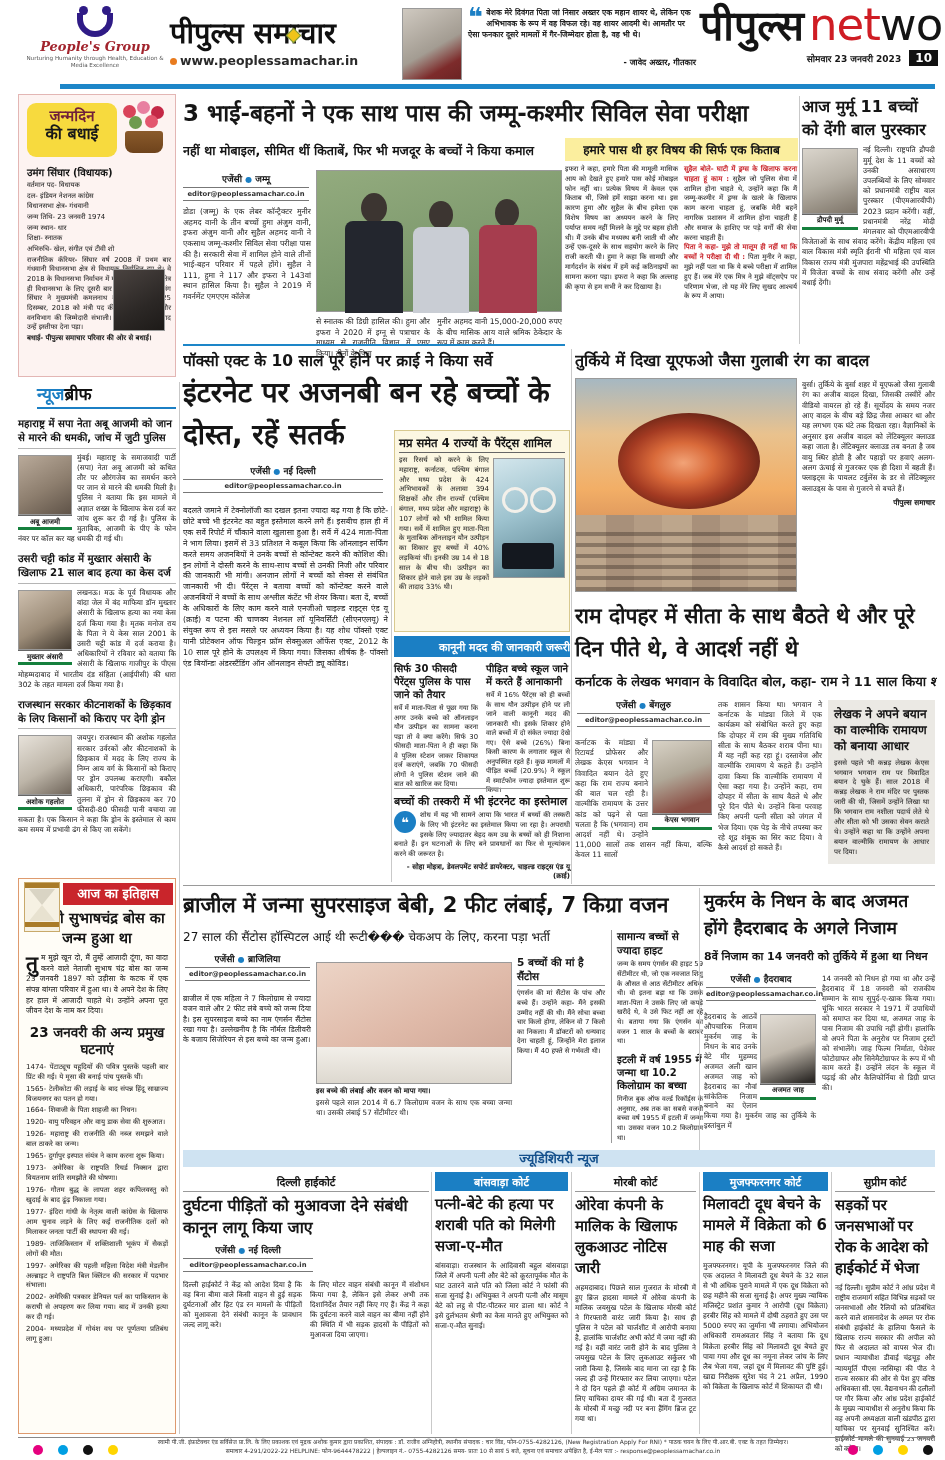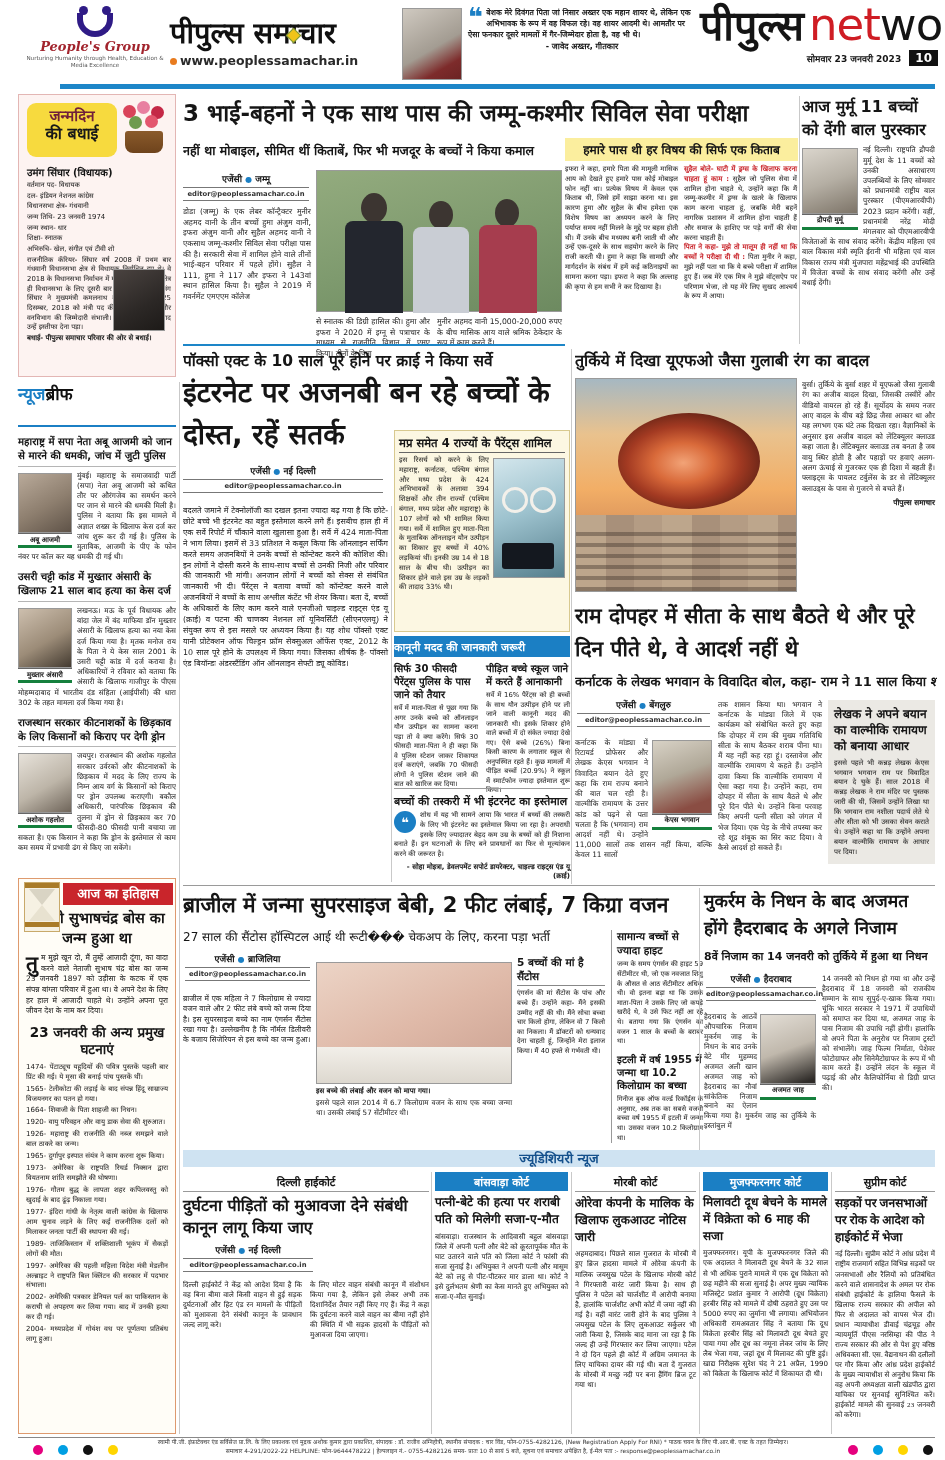--- a/index.html
+++ b/index.html
@@ -21,21 +21,21 @@
   .pg-tag{font-size:5.6px;color:#555;margin-top:1px;line-height:1.3;}
   #samachar{left:170px;top:18px;width:220px;}
   .sm-title{font-size:29px;font-weight:bold;color:#101010;line-height:1.1;}
   #sm-diamond{position:absolute;left:118px;top:12px;width:9px;height:9px;background:#f0c419;border:1px solid #7a9a3d;transform:rotate(45deg);}
   .sm-web{margin-top:3px;font-size:12.5px;font-weight:bold;color:#2a2a2a;}
   .web-dot{display:inline-block;width:7px;height:7px;border-radius:50%;background:#e87b1e;margin-right:3px;}
   #javed-ph{left:402px;top:8px;width:60px;height:72px;background:linear-gradient(150deg,#cfc9c0 0%,#a39c92 55%,#7d2b2b 80%,#6b2424 100%);}
   #mast-quote{left:468px;top:8px;width:228px;}
   .q-mark{float:left;color:#1b7fc4;font-size:26px;line-height:.7;margin-right:3px;font-weight:bold;}
   .q-text{font-size:7.7px;font-weight:bold;line-height:1.4;color:#222;}
-  .q-attr{text-align:center;font-size:8px;font-weight:bold;margin-top:0;}
+  .q-attr{text-align:right;font-size:8px;font-weight:bold;margin-top:16px;}
   #brand{left:700px;top:2px;width:238px;text-align:right;}
   .brand-line{white-space:nowrap;line-height:1;}
   .bh{font-size:41px;font-weight:bold;color:#141414;}
   .bn{font-size:45px;color:#cf1d24;letter-spacing:-1px;}
   .bw{font-size:45px;color:#141414;letter-spacing:-1px;}
   .date-row{margin-top:3px;font-size:9px;font-weight:bold;}
   .pagebox{display:inline-block;background:#111;color:#fff;font-size:12px;font-weight:bold;padding:1px 6px;margin-left:5px;}
   #mast-rule{left:60px;top:84px;width:875px;height:5px;background:#1d86c8;}
   
   #birthday{left:18px;top:94px;width:158px;height:283px;background:#fdf3f1;border:1px solid #e3b6b4;box-sizing:border-box;}
@@ -44,21 +44,21 @@
   .bd-l2{font-size:16px;font-weight:bold;color:#191919;line-height:1.15;}
   #bd-basket{position:absolute;right:4px;top:4px;width:54px;height:56px;}
   .bk-fl{position:absolute;width:13px;height:13px;border-radius:50%;}
   .bk-base{position:absolute;left:8px;bottom:2px;width:38px;height:22px;background:linear-gradient(#8a5a2b,#6e431c);border-radius:3px 3px 8px 8px;}
   #bd-name{position:absolute;left:8px;top:70px;font-size:10px;font-weight:bold;}
   #bd-ph{right:6px;top:88px;width:52px;height:62px;background:linear-gradient(150deg,#4a4340,#2c2826 60%,#1d1a18);}
   #bd-body{position:absolute;left:8px;top:86px;width:144px;font-size:6.9px;line-height:1.4;}
   #bd-body .line{margin-bottom:1px;}
   
   #brief{left:18px;top:382px;width:158px;}
-  .nb-head{border-bottom:2.5px solid #1b7fc4;padding-bottom:20px;}
+  .nb-head{border-bottom:2.5px solid #1b7fc4;padding-bottom:2px;margin-left:19px;}
   .nb-blue{color:#1b7fc4;font-size:17px;font-weight:bold;}
   .nb-black{color:#111;font-size:17px;font-weight:bold;}
   .nb-item{margin-top:8px;}
   .nb-h{font-size:10.2px;font-weight:bold;line-height:1.35;border-bottom:1px solid #b5b5b5;padding-bottom:3px;}
   .nb-wrap{margin-top:4px;overflow:hidden;}
   .nb-phbox{float:left;width:54px;margin:2px 5px 0 0;}
   .nb-ph{width:54px;height:60px;border:1px solid #999;box-sizing:border-box;}
   .nb-b{font-size:7.3px;line-height:1.4;text-align:justify;}
   
   #history{left:18px;top:878px;width:158px;height:556px;border:1px solid #de9a6e;background:#fffdf7;box-sizing:border-box;}
@@ -108,21 +108,21 @@
   #net-h{left:183px;top:372px;width:388px;font-size:28px;font-weight:bold;line-height:1.5;}
   #net-by{left:183px;top:464px;width:200px;}
   #net-b1{left:183px;top:506px;width:205px;height:376px;font-size:7.9px;}
   #net-box1{left:394px;top:430px;width:176px;height:202px;background:#fcf7e2;border:1px solid #d8c98f;box-sizing:border-box;padding:4px;}
   .b1-t{font-size:11.5px;font-weight:bold;border-bottom:1px solid #666;padding-bottom:2px;}
   .b1-b{margin-top:3px;font-size:7px;line-height:1.4;text-align:justify;}
   #net-ph{float:right;width:70px;height:118px;margin:2px 0 2px 4px;border:1px solid #999;
           background:linear-gradient(160deg,#d3e6ec 0%,#9dc2ce 45%,#567f8d 100%);position:relative;}
   .glass{position:absolute;width:20px;height:20px;border:3px solid #f3f0ea;border-radius:50%;top:28px;}
   .tab{position:absolute;left:8px;bottom:8px;width:52px;height:26px;background:#14181f;border-radius:3px;}
-  #net-band{left:394px;top:636px;width:176px;background:#1b7fc4;color:#fff;font-size:11px;font-weight:bold;text-align:left;padding:3px 0;}
+  #net-band{left:394px;top:636px;width:176px;background:#1b7fc4;color:#fff;font-size:11px;font-weight:bold;text-align:right;padding:3px 0;}
   #net-legal{left:394px;top:662px;width:176px;display:flex;gap:8px;}
   .lg-col{width:84px;}
   .lg-h{font-size:10px;font-weight:bold;line-height:1.3;}
   .lg-b{margin-top:3px;font-size:6.8px;line-height:1.4;text-align:justify;}
   #net-task{left:394px;top:788px;width:176px;border-top:1px solid #999;padding-top:4px;}
   .tk-t{font-size:11px;font-weight:bold;}
   .tk-row{overflow:hidden;margin-top:3px;}
   .tk-ic{float:left;width:22px;height:22px;border-radius:50%;background:#1b7fc4;color:#fff;text-align:center;font-size:13px;line-height:24px;margin-right:4px;font-weight:bold;}
   .tk-b{font-size:7px;line-height:1.4;text-align:justify;}
   .tk-a{font-size:7px;font-weight:bold;text-align:right;margin-top:2px;}
@@ -181,21 +181,21 @@
   .jh{font-weight:bold;line-height:1.4;margin-top:3px;}
   .jb{font-size:7.1px;line-height:1.42;text-align:justify;margin-top:4px;}
   #jcolA{left:183px;top:1172px;width:246px;}
   #jcolA .jh{font-size:16px;}
   .ca-cols{display:flex;gap:8px;margin-top:4px;}
   .ca-c{width:119px;}
   #jcolB{left:435px;top:1172px;width:133px;}
   #jcolC{left:575px;top:1172px;width:121px;}
   #jcolD{left:703px;top:1172px;width:125px;}
   #jcolE{left:835px;top:1172px;width:100px;font-family:Liberation Serif, serif;}
-  #jcolB .jh,#jcolC .jh,#jcolD .jh,#jcolE .jh{font-size:12px;}
+  #jcolB .jh,#jcolC .jh,#jcolD .jh,#jcolE .jh{font-size:15px;}
   
   #foot-rule{left:18px;top:1437px;width:917px;height:1px;background:#888;}
   .fline{position:absolute;left:118px;width:710px;font-size:5.9px;color:#333;text-align:center;line-height:1.3;}
   .dots{position:absolute;display:flex;gap:15px;}
   .cdot{width:10px;height:10px;border-radius:50%;}
 </style>
 </head>
 <body>
 
 <div class="page">

